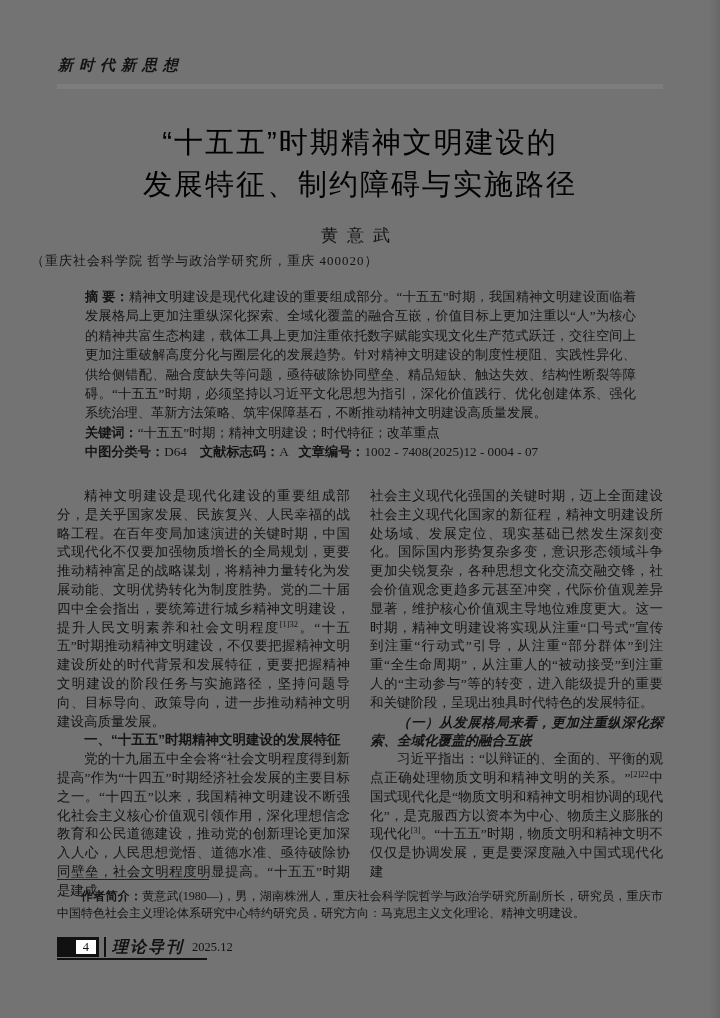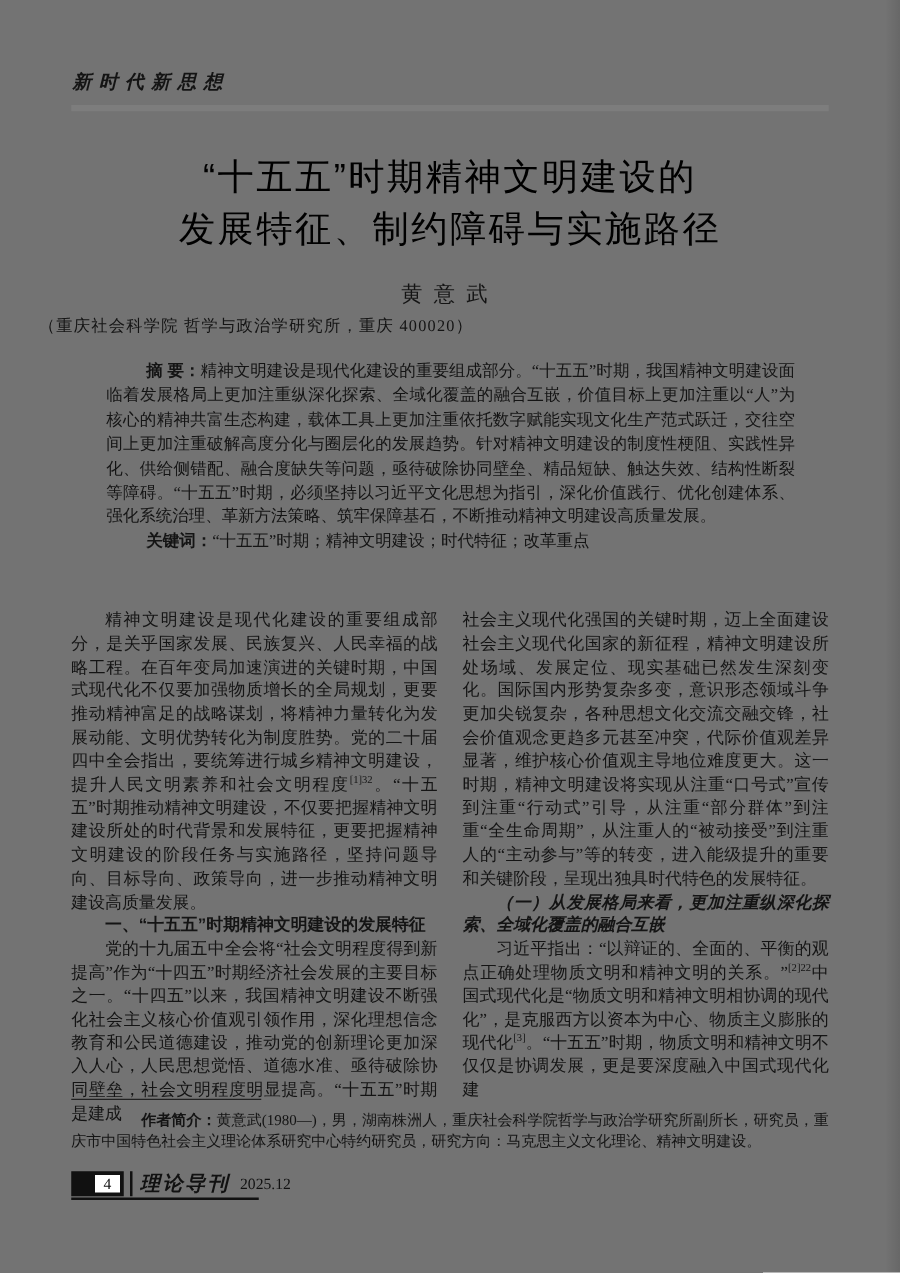--- a/index.html
+++ b/index.html
@@ -32,21 +32,21 @@
   .affiliation{
     position:absolute;left:0;top:252px;width:100%;
     font-size:13px;letter-spacing:1px;color:#141414;margin-left:31px;
   }
   
   .abstract-block{
     position:absolute;left:85px;top:287px;width:551px;
     font-size:13.2px;line-height:19.4px;text-align:justify;color:#141414;
   }
   .abstract-block p{margin:0;}
-  .lbl{font-family:"Liberation Sans", sans-serif;font-weight:700;margin-left:32px;}
+  .lbl{font-family:"Liberation Sans", sans-serif;font-weight:700;}
   
   .col{
     position:absolute;top:487px;width:293px;
     font-size:13.5px;line-height:18.8px;text-align:justify;color:#141414;
   }
   .col-left{left:57px;}
   .col-right{left:370px;}
   .col p{margin:0;}
   .para{text-indent:2em;}
   .heading1{
@@ -92,20 +92,21 @@
     <div>“十五五”时期精神文明建设的</div>
     <div>发展特征、制约障碍与实施路径</div>
   </div>
 
   <div class="author-name">黄意武</div>
   <div class="affiliation">（重庆社会科学院 哲学与政治学研究所，重庆 400020）</div>
 
   <div class="abstract-block">
     <p><span class="lbl">摘  要：</span><span>精神文明建设是现代化建设的重要组成部分。“十五五”时期，我国精神文明建设面临着发展格局上更加注重纵深化探索、全域化覆盖的融合互嵌，价值目标上更加注重以“人”为核心的精神共富生态构建，载体工具上更加注重依托数字赋能实现文化生产范式跃迁，交往空间上更加注重破解高度分化与圈层化的发展趋势。针对精神文明建设的制度性梗阻、实践性异化、供给侧错配、融合度缺失等问题，亟待破除协同壁垒、精品短缺、触达失效、结构性断裂等障碍。“十五五”时期，必须坚持以习近平文化思想为指引，深化价值践行、优化创建体系、强化系统治理、革新方法策略、筑牢保障基石，不断推动精神文明建设高质量发展。</span></p>
     <p><span class="lbl">关键词：</span><span>“十五五”时期；精神文明建设；时代特征；改革重点</span></p>
+    <p><span class="lbl">中图分类号：</span><span>D64</span>&nbsp;&nbsp;&nbsp;&nbsp;<span class="lbl">文献标志码：</span><span>A</span>&nbsp;&nbsp;&nbsp;<span class="lbl">文章编号：</span><span>1002 - 7408(2025)12 - 0004 - 07</span></p>
   </div>
 
   <div class="col col-left">
     <p class="para"><span>精神文明建设是现代化建设的重要组成部分，是关乎国家发展、民族复兴、人民幸福的战略工程。在百年变局加速演进的关键时期，中国式现代化不仅要加强物质增长的全局规划，更要推动精神富足的战略谋划，将精神力量转化为发展动能、文明优势转化为制度胜势。党的二十届四中全会指出，要统筹进行城乡精神文明建设，提升人民文明素养和社会文明程度</span><sup>[1]32</sup><span>。“十五五”时期推动精神文明建设，不仅要把握精神文明建设所处的时代背景和发展特征，更要把握精神文明建设的阶段任务与实施路径，坚持问题导向、目标导向、政策导向，进一步推动精神文明建设高质量发展。</span></p>
     <p class="heading1">一、“十五五”时期精神文明建设的发展特征</p>
     <p class="para">党的十九届五中全会将“社会文明程度得到新提高”作为“十四五”时期经济社会发展的主要目标之一。“十四五”以来，我国精神文明建设不断强化社会主义核心价值观引领作用，深化理想信念教育和公民道德建设，推动党的创新理论更加深入人心，人民思想觉悟、道德水准、亟待破除协同壁垒，社会文明程度明显提高。“十五五”时期是建成</p>
   </div>
 
   <div class="col col-right">
     <p>社会主义现代化强国的关键时期，迈上全面建设社会主义现代化国家的新征程，精神文明建设所处场域、发展定位、现实基础已然发生深刻变化。国际国内形势复杂多变，意识形态领域斗争更加尖锐复杂，各种思想文化交流交融交锋，社会价值观念更趋多元甚至冲突，代际价值观差异显著，维护核心价值观主导地位难度更大。这一时期，精神文明建设将实现从注重“口号式”宣传到注重“行动式”引导，从注重“部分群体”到注重“全生命周期”，从注重人的“被动接受”到注重人的“主动参与”等的转变，进入能级提升的重要和关键阶段，呈现出独具时代特色的发展特征。</p>

